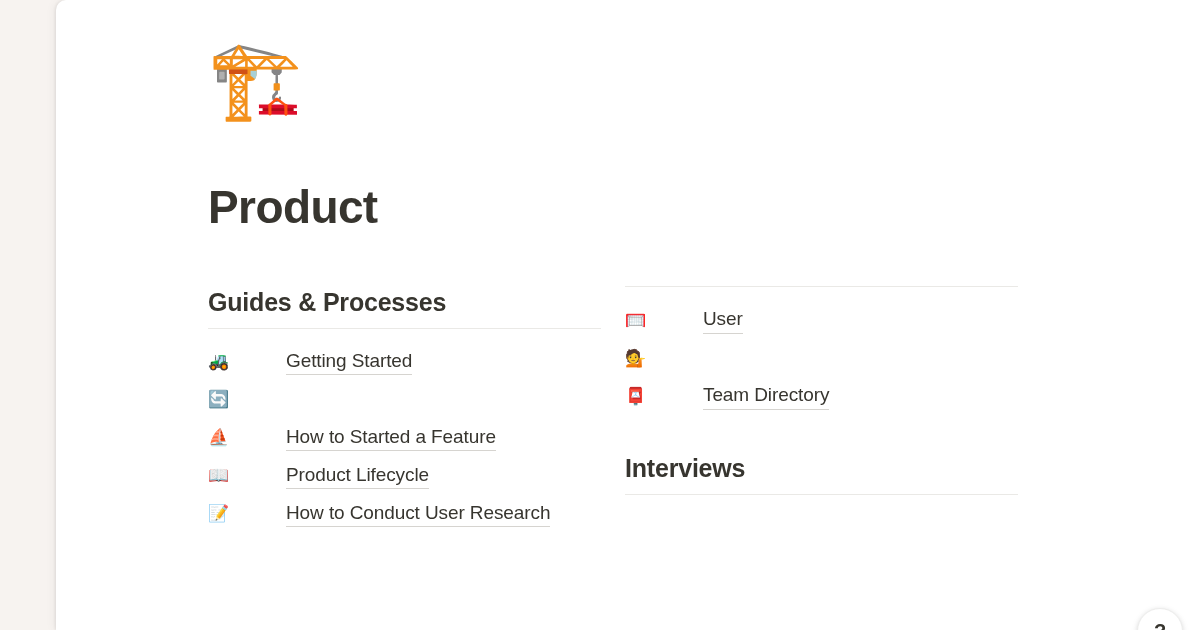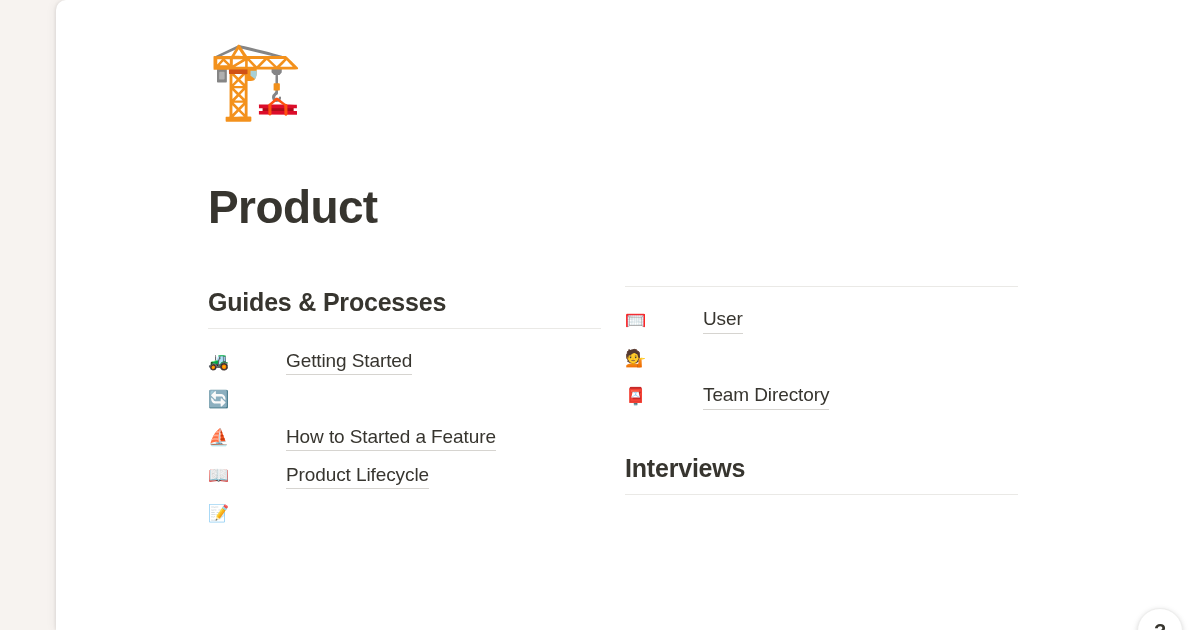--- a/index.html
+++ b/index.html
@@ -189,20 +189,21 @@
               <span class="link-text">How to Started a Feature</span>
             </div>
 
             <div class="link-row">
               <span class="link-emoji">📖</span>
               <span class="link-text">Product Lifecycle</span>
             </div>
 
             <div class="link-row">
               <span class="link-emoji">📝</span>
+              <span class="link-text">How to Conduct User Research</span>
             </div>
 
           </div>
         </div>
 
 
       </div>
 
       <div class="column">
 

